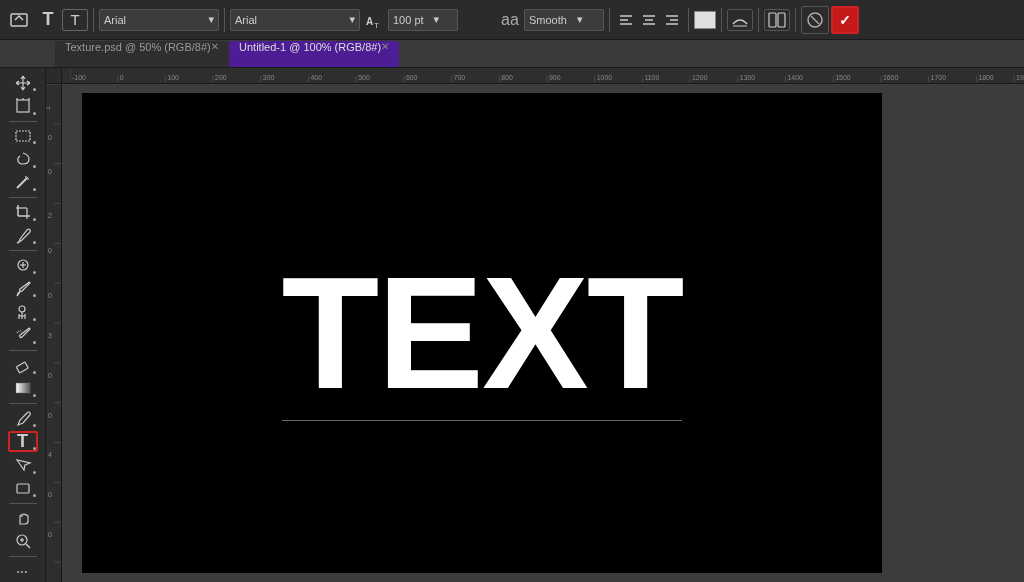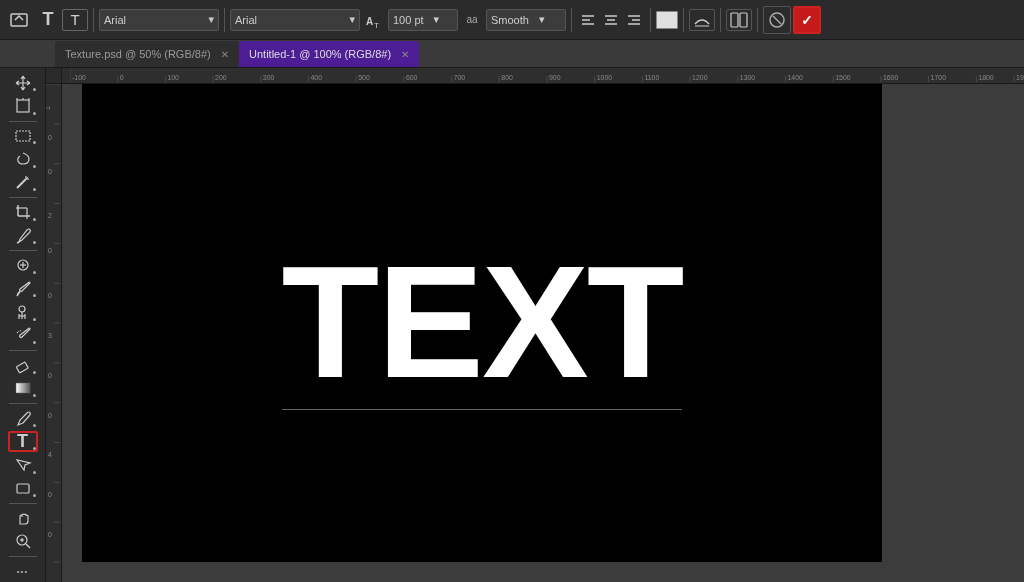--- a/index.html
+++ b/index.html
@@ -156,22 +156,21 @@
       display: flex;
       align-items: flex-end;
       padding-left: 55px;
       flex-shrink: 0;
       border-bottom: 1px solid #1a1a1a;
     }
     .tab {
       height: 26px;
       padding: 0 10px;
       display: flex;
-      align-items: center;
-      gap: 10px;
+      gap: 0;
       font-size: 11px;
       cursor: pointer;
       border-radius: 3px 3px 0 0;
       white-space: nowrap;
     }
     .tab.inactive {
       background: #2e2e2e;
       color: #999;
     }
     .tab.active {
@@ -288,21 +287,21 @@
       overflow: hidden;
       position: relative;
     }
 
     
     .canvas-viewport {
       flex: 1;
       overflow: auto;
       background: #3c3c3c;
       display: flex;
-      align-items: flex-end;
+      align-items: center;
       justify-content: flex-start;
       padding: 20px;
     }
     .canvas-document {
       background: #000;
       width: 800px;
       height: 480px;
       display: flex;
       align-items: center;
       justify-content: center;
@@ -362,21 +361,21 @@
     <svg width="18" height="18" viewBox="0 0 18 18">
       <text x="1" y="14" font-size="10" fill="#ccc" font-weight="bold">A</text>
       <text x="9" y="17" font-size="8" fill="#ccc">T</text>
     </svg>
   </div>
   <div class="toolbar-dropdown font-size-dropdown">
     <span>100 pt</span>
     <span>▾</span>
   </div>
 
-  <div class="toolbar-icon" style="font-size:10px; color:#aaa;">aa</div>
+  <div class="toolbar-icon" style="font-size:16px; color:#aaa;margin-left:38px;">aa</div>
 
   <div class="toolbar-dropdown antialiasing-dropdown">
     <span>Smooth</span>
     <span>▾</span>
   </div>
 
   <div class="toolbar-separator"></div>
 
   <div class="align-group">
     <div class="align-btn">

